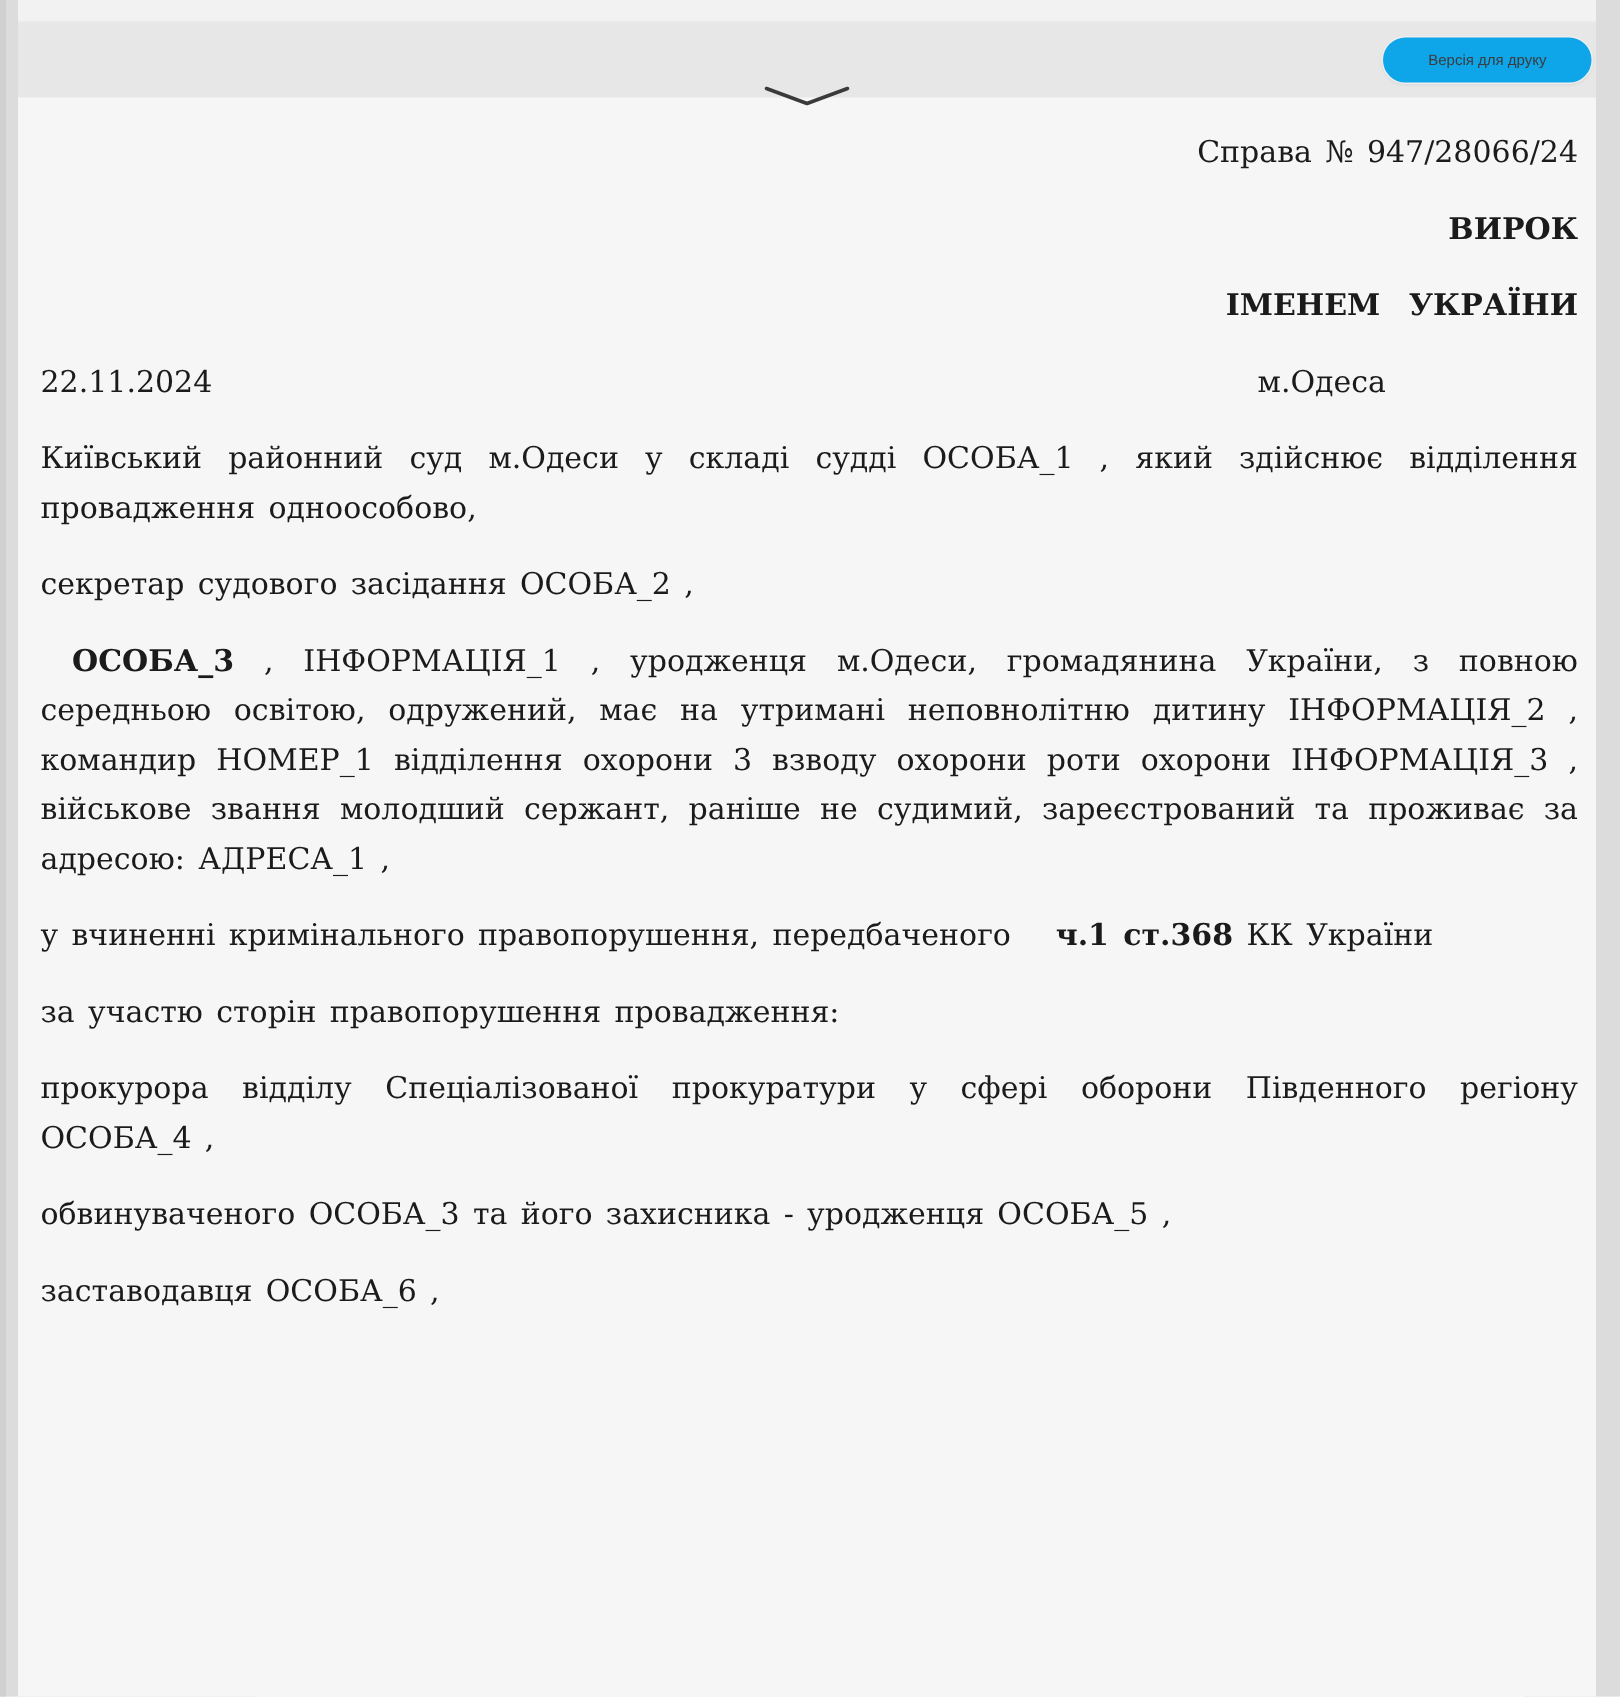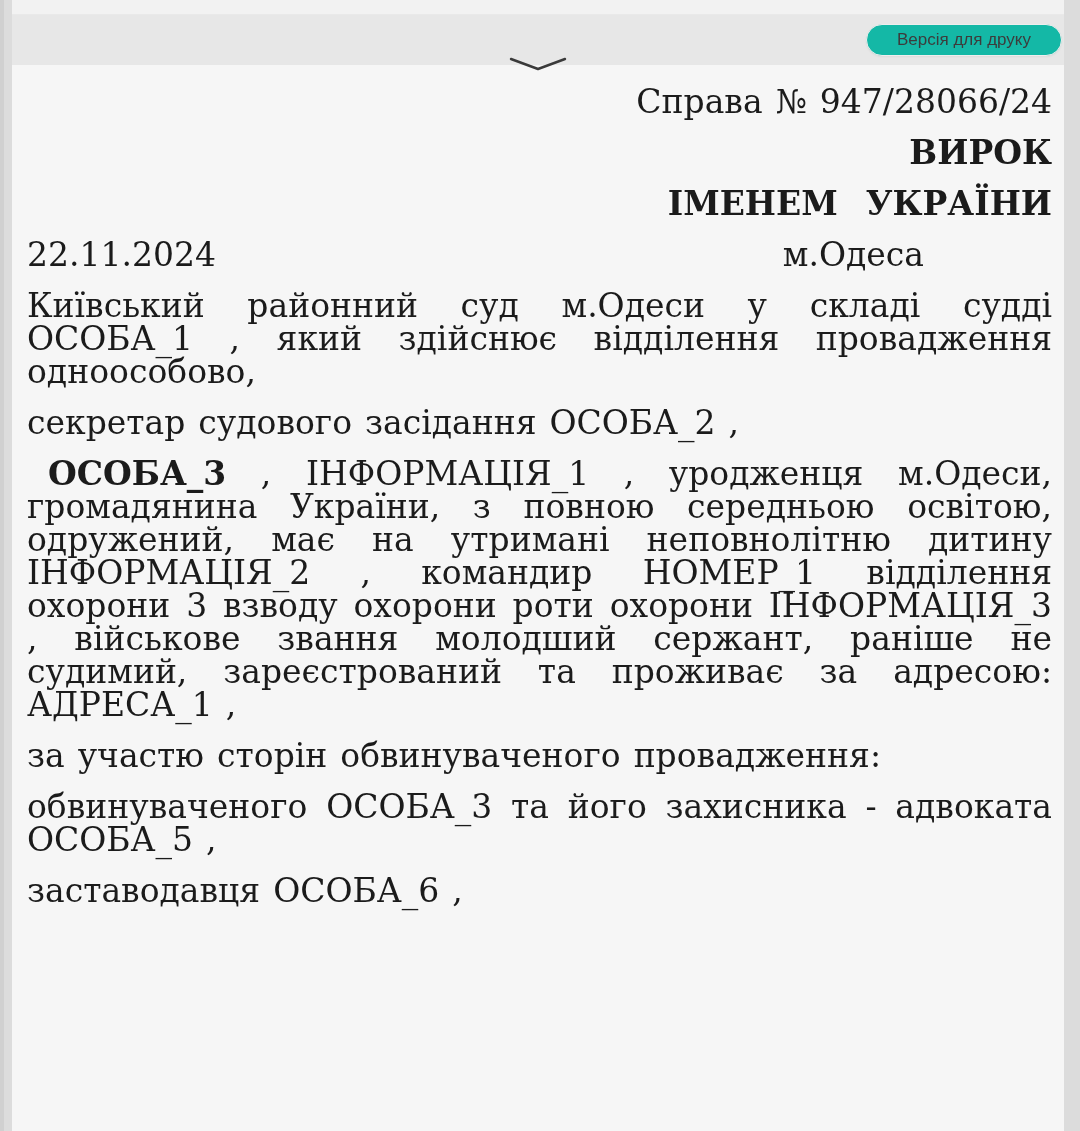--- a/index.html
+++ b/index.html
@@ -42,45 +42,45 @@
     display: flex;
     align-items: center;
     justify-content: flex-end;
     padding-right: 2px;
     box-sizing: border-box;
   }
   .print-btn {
     height: 32px;
     padding: 0 30px;
     border-radius: 16px;
-    background: #14b8a6;
+    background: #0ea5e9;
     border: 1px solid #eeeeee;
     box-shadow: 0 1px 2px rgba(0,0,0,0.05);
     font-family: "Liberation Sans", sans-serif;
-    font-size: 17px;
+    font-size: 10px;
     color: #3c3c3c;
     display: flex;
     align-items: center;
     cursor: pointer;
     white-space: nowrap;
   }
   .chevron-row {
     display: flex;
     justify-content: center;
     height: 16px;
     margin-top: -8px;
   }
   .chevron-row svg {
     display: block;
     cursor: pointer;
   }
   .doc {
     padding: 12px 12px 0 15px;
     font-family: "DejaVu Serif", "Liberation Serif", serif;
-    font-size: 33px;
+    font-size: 20px;
     line-height: 33px;
     color: #1b1b1b;
     word-spacing: 2.5px;
   }
   .doc p {
     margin: 0 0 18px 0;
     text-align: justify;
   }
   .doc p.align-right {
     text-align: right;
@@ -125,19 +125,21 @@
 
       <div class="date-row">
         <span>22.11.2024</span>
         <span class="city">м.Одеса</span>
       </div>
 
       <div>
           <p><span>Київський районний суд м.Одеси у складі судді ОСОБА_1 , який здійснює відділення провадження одноособово,</span></p>
           <p><span>секретар судового засідання ОСОБА_2 ,</span></p>
           <p><b>ОСОБА_3</b><span> , ІНФОРМАЦІЯ_1 , уродженця м.Одеси, громадянина України, з повною середньою освітою, одружений, має на утримані неповнолітню дитину ІНФОРМАЦІЯ_2 , командир НОМЕР_1 відділення охорони 3 взводу охорони роти охорони ІНФОРМАЦІЯ_3 , військове звання молодший сержант, раніше не судимий, зареєстрований та проживає за адресою: АДРЕСА_1 ,</span></p>
-          <p><span>за участю сторін обвинуваченого провадження:</span></p>
-          <p><span>обвинуваченого ОСОБА_3 та його захисника - адвоката ОСОБА_5 ,</span></p>
+          <p><span>у вчиненні кримінального правопорушення, передбаченого </span><b>ч.1 ст.368</b><span> КК України</span></p>
+          <p><span>за участю сторін правопорушення провадження:</span></p>
+          <p><span>прокурора відділу Спеціалізованої прокуратури у сфері оборони Південного регіону ОСОБА_4 ,</span></p>
+          <p><span>обвинуваченого ОСОБА_3 та його захисника - уродженця ОСОБА_5 ,</span></p>
           <p><span>заставодавця ОСОБА_6 ,</span></p>
         </div>
     </div>
   </div>
 </div>
 
 </body></html>

